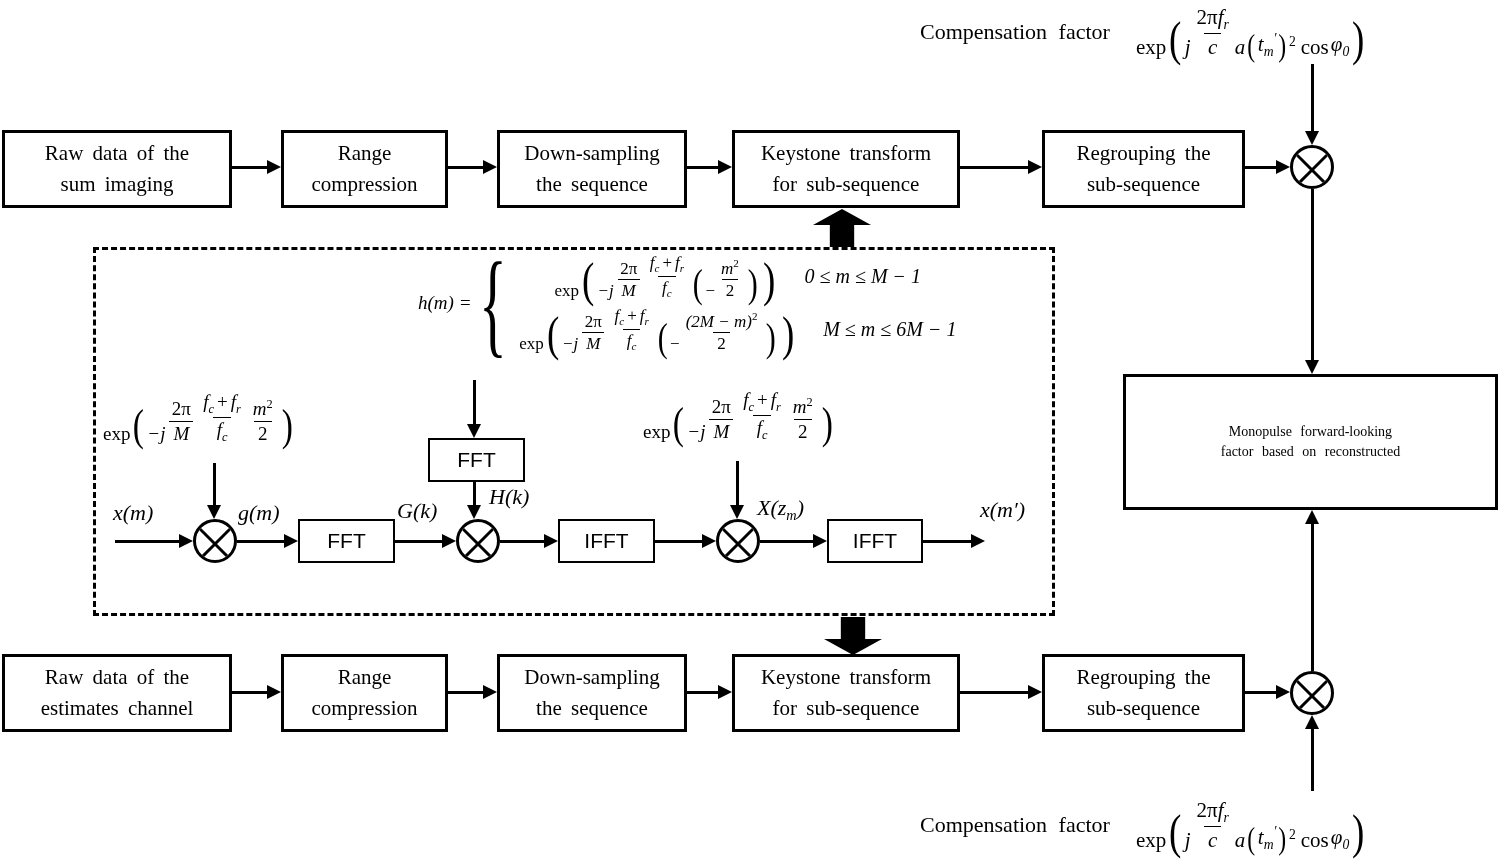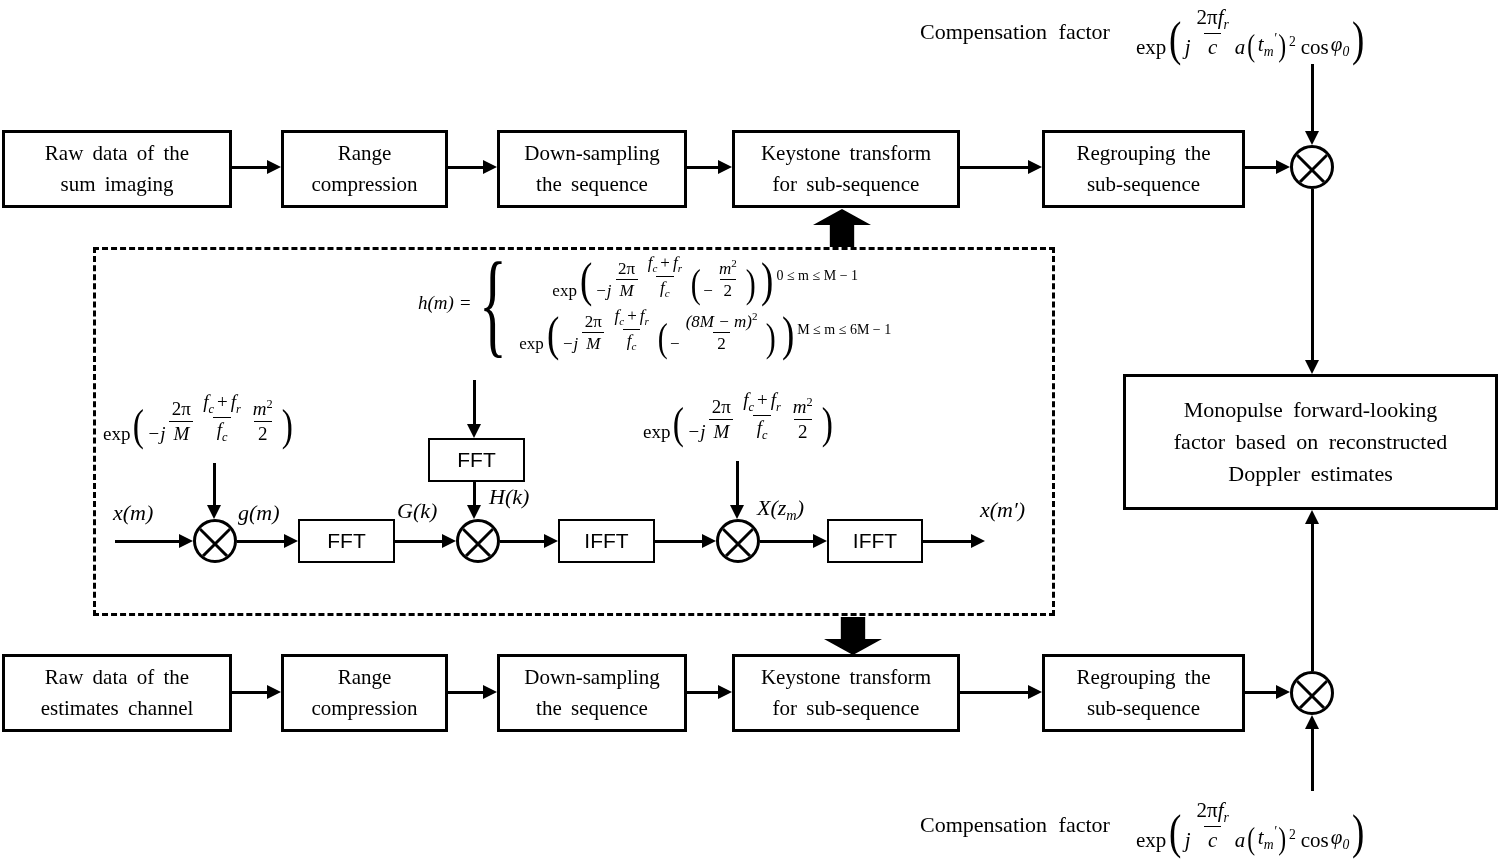--- a/index.html
+++ b/index.html
@@ -3,21 +3,21 @@
 <meta charset="utf-8">
 <style>
   html,body{margin:0;padding:0;background:#fff;}
   .stage{position:relative;width:1502px;height:859px;background:#ffffff;color:#000;
          font-family:"Liberation Serif",serif;overflow:hidden;}
   
   .box{position:absolute;border:3px solid #000;background:#fff;box-sizing:border-box;
        display:flex;flex-direction:column;align-items:center;justify-content:center;
        text-align:center;font-size:21px;line-height:1.5;word-spacing:4px;}
   .box span{display:block;}
-  .bigbox{font-size:22px;line-height:1.45;word-spacing:5px;}
+  .bigbox{font-size:14px;line-height:1.45;word-spacing:5px;}
   .sbox{position:absolute;border:2.5px solid #000;background:#fff;box-sizing:border-box;
         display:flex;align-items:center;justify-content:center;
         font-family:"Liberation Sans",sans-serif;font-size:21px;}
   .dashed{position:absolute;border:3px dashed #000;background:transparent;box-sizing:border-box;}
   
   .mult{position:absolute;width:44px;height:44px;border:3px solid #000;border-radius:50%;
         background:#fff;box-sizing:border-box;overflow:hidden;}
   .mult i{position:absolute;left:50%;top:-6px;width:3px;height:56px;background:#000;display:block;}
   .mult i.a{transform:translateX(-50%) rotate(45deg);}
   .mult i.b{transform:translateX(-50%) rotate(-45deg);}
@@ -44,21 +44,21 @@
   sub,sup{font-size:65%;}
   .p{font-style:normal;display:inline-block;line-height:0.85;transform:scaleX(0.75);margin:0 1px;}
   .p1{font-size:150%;}
   .p2{font-size:235%;}
   .p3{font-size:290%;}
   .brace{font-style:normal;display:inline-block;font-size:116px;line-height:0.95;
          transform:scaleX(0.5);margin:0 -8px 0 -6px;}
   .abs{position:absolute;}
   .lbl{position:absolute;font-style:italic;font-size:22px;white-space:nowrap;}
   .complabel{font-size:22px;word-spacing:6px;}
-  .cond{font-size:14px;}
+  .cond{font-style:italic;font-size:20px;margin-left:26px;}
   .hgroup{display:flex;align-items:center;}
   .hrows{display:flex;flex-direction:column;align-items:center;gap:4px;margin-left:6px;}
   .hrow{display:flex;align-items:center;}
   .coslbl{margin-left:5px;margin-right:2px;}
 </style>
 </head>
 <body>
 
 <div class="stage">
 
@@ -124,21 +124,20 @@
   </div>
   <div class="vline" style="left:1311px;top:64px;height:68px;"></div>
   <div class="ah-d" style="left:1305px;top:131px;"></div>
 
   <div class="vline" style="left:1311px;top:189px;height:172px;"></div>
   <div class="ah-d" style="left:1305px;top:360px;"></div>
 
   <div class="box bigbox" style="left:1123px;top:374px;width:375px;height:136px;">
     <span>Monopulse forward-looking</span>
     <span>factor based on reconstructed</span>
-    <span>Doppler estimates</span>
   </div>
   <div class="ah-u" style="left:1305px;top:510px;"></div>
   <div class="vline" style="left:1311px;top:522px;height:149px;"></div>
 
   <div class="dashed" style="left:93px;top:247px;width:962px;height:369px;"></div>
 
   <div class="blk-up" style="left:813px;top:209px;width:58px;height:38px;"></div>
   <div class="blk-dn" style="left:824px;top:617px;width:58px;height:38px;"></div>
 
   <div class="abs hgroup" style="left:418px;top:248px;">
@@ -180,21 +179,21 @@
             <span class="num up">2π</span>
             <span class="den">M</span>
           </span>
           <span class="frac">
             <span class="num"><span class="tok"><span>f</span><sub>c</sub></span><span class="up" style="padding:0 3px;">+</span><span class="tok"><span>f</span><sub>r</sub></span></span>
             <span class="den"><span class="tok"><span>f</span><sub>c</sub></span></span>
           </span>
           <span class="p p2">(</span>
           <span class="up">−</span>
           <span class="frac">
-            <span class="num"><span class="tok"><span>(8M − m)</span><sup class="up">2</sup></span></span>
+            <span class="num"><span class="tok"><span>(2M − m)</span><sup class="up">2</sup></span></span>
             <span class="den up">2</span>
           </span>
           <span class="p p2">)</span>
           <span class="p p3">)</span>
         </span>
         <span class="cond">M ≤ m ≤ 6M − 1</span>
       </div>
     </div>
   </div>
 

